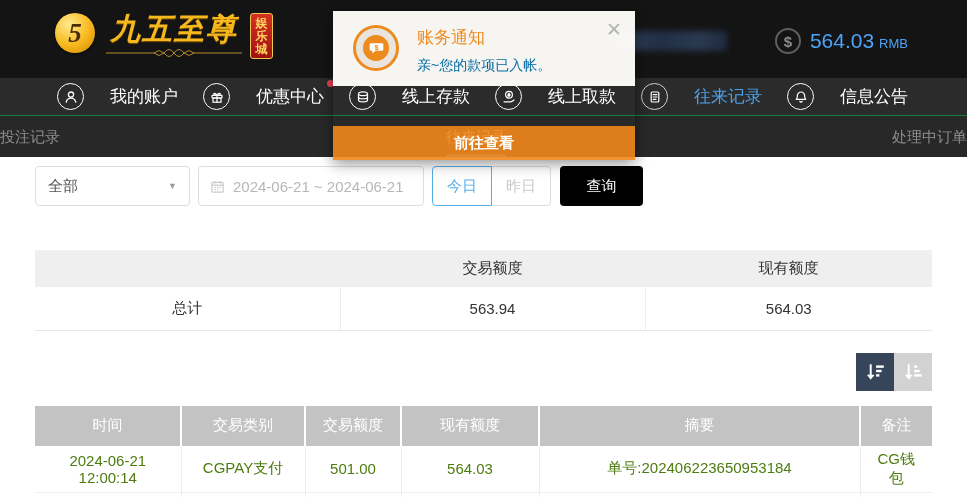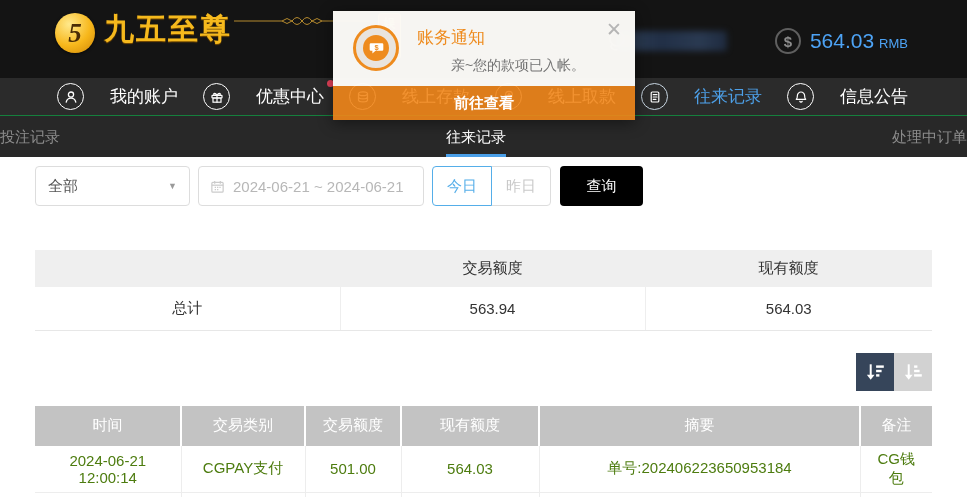--- a/index.html
+++ b/index.html
@@ -8,21 +8,21 @@
   .page { position:relative; width:967px; height:497px; }
 
   
   .top-header { height:78px; background:#141414; position:relative; }
   .logo { position:absolute; left:55px; top:13px; display:flex; align-items:flex-start; }
   .logo-circle { width:40px; height:40px; border-radius:50%;
     background:radial-gradient(circle at 35% 28%, #ffe98c, #f7b71b 55%, #cf8607);
     color:#4a2c05; font-weight:bold; font-style:italic; font-size:27px;
     font-family:"Liberation Serif", serif; display:flex; align-items:center; justify-content:center;
     box-shadow:0 1px 3px rgba(0,0,0,.6); }
-  .logo-main { display:flex; flex-direction:row; margin-left:9px; }
+  .logo-main { display:flex; flex-direction:column; align-items:center; margin-left:9px;font-style:italic; }
   .logo-title { font-size:30px; font-weight:bold; letter-spacing:2px; color:#f5b91d;
     text-shadow:0 1px 1px #7a4d00; line-height:32px; }
   .logo-flourish { margin-top:2px; }
   .logo-badge { margin-left:6px; width:23px; padding:3px 0 2px;
     background:linear-gradient(#d63120,#9e1212); border:1px solid #f0c355; border-radius:3px;
     color:#ffd75e; font-size:12px; line-height:13px; text-align:center; word-break:break-all;
     font-weight:bold; }
   .badge-inner { display:inline-block; width:13px; }
 
   .header-right { position:absolute; right:59px; top:28px; display:flex; align-items:center; }
@@ -105,26 +105,26 @@
   .toast { position:absolute; left:333px; top:11px; width:302px; z-index:10;
     box-shadow:0 3px 14px rgba(0,0,0,.45); }
   .toast-body { background:rgba(251,250,247,.98); height:75px; position:relative;
     padding:15px 16px 0 84px; }
   .toast-icon { position:absolute; left:20px; top:14px; width:46px; height:46px;
     border-radius:50%; border:3px solid #ee8b1e; background:#e9e4de;
     display:flex; align-items:center; justify-content:center; }
   .toast-icon-inner { width:26px; height:26px; border-radius:50%; background:#ee8b1e;
     display:flex; align-items:center; justify-content:center; }
   .toast-title { color:#ee8b1e; font-size:17px; }
-  .toast-msg { color:#737373; font-size:14px; margin-top:8px; white-space:nowrap;text-align:center; }
+  .toast-msg { color:#0369a1; font-size:14px; margin-top:8px; white-space:nowrap; }
   .toast-close { position:absolute; right:13px; top:9px; color:#b5b5b5; font-size:19px;
     cursor:pointer; line-height:1; }
   .toast-action { height:34px; line-height:34px; text-align:center;
     background:rgba(241,134,26,.9); color:#fff; font-size:15px; font-weight:bold;
-    cursor:pointer; }
+    cursor:pointer;margin-top:40px; }
 </style>
 </head>
 <body>
 
 <div class="page">
 
   <header class="top-header">
     <div class="logo">
       <div class="logo-circle">5</div>
       <div class="logo-main">

